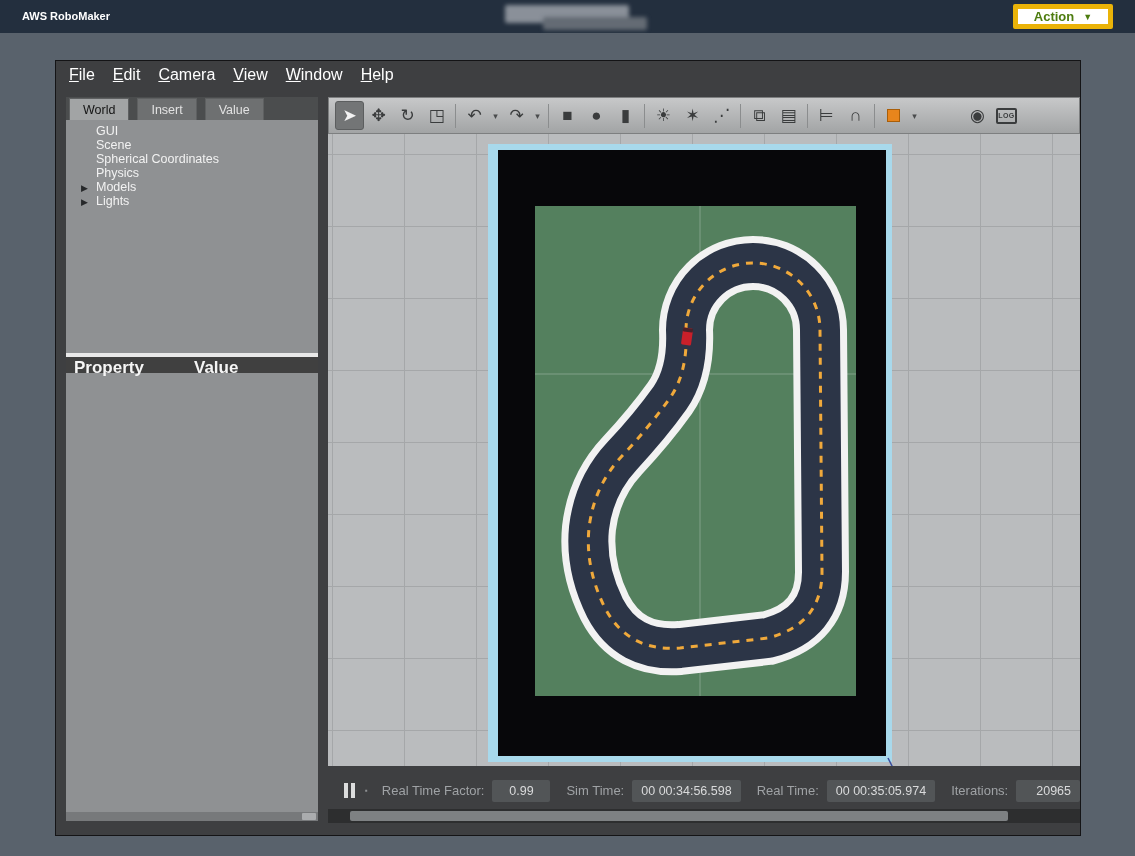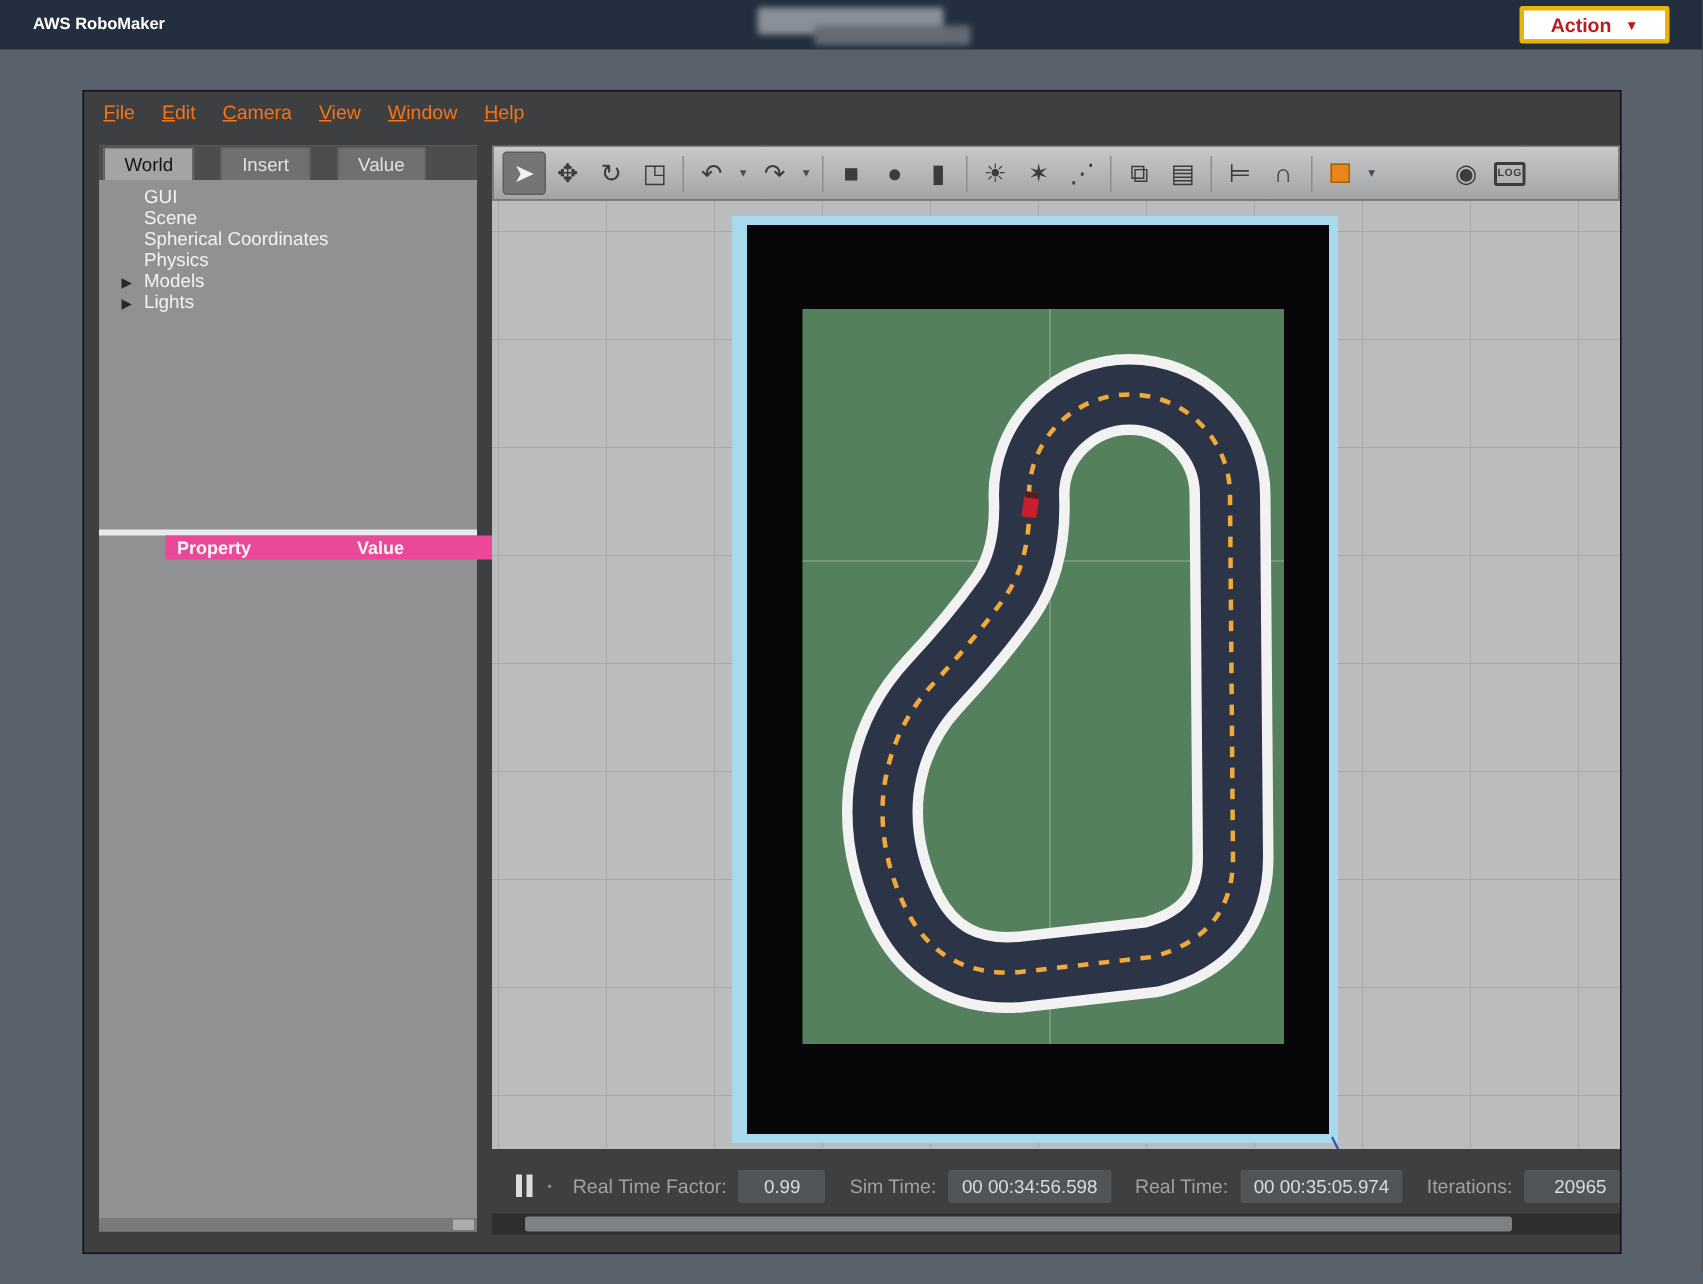--- a/index.html
+++ b/index.html
@@ -4,40 +4,40 @@
 <style>
   * { margin:0; padding:0; box-sizing:border-box; }
   html,body { width:1135px; height:856px; overflow:hidden; }
   body { font-family:"Liberation Sans","DejaVu Sans",sans-serif; background:#59626c; position:relative; }
 
   
   .topbar { position:absolute; left:0; top:0; width:1135px; height:33px; background:#232f3e; z-index:50; }
   .brand { position:absolute; left:22px; top:0; line-height:33px; color:#ffffff; font-size:11px; font-weight:bold; }
   .redact1 { position:absolute; left:505px; top:5px; width:124px; height:18px; background:#8a9099; border-radius:2px; filter:blur(2px); }
   .redact2 { position:absolute; left:543px; top:17px; width:104px; height:13px; background:#646b74; border-radius:2px; filter:blur(2px); }
-  .action-btn { position:absolute; right:22px; top:4px; height:25px; width:100px; background:#ffffff; border:3px solid #eab308; border-radius:2px; display:flex; align-items:center; justify-content:center; gap:9px; color:#b91c1c; font-size:13px; font-weight:bold; cursor:pointer; }
+  .action-btn { position:absolute; right:22px; top:4px; height:25px; width:100px; background:#ffffff; border:5px solid #eab308; border-radius:2px; display:flex; align-items:center; justify-content:center; gap:9px; color:#4d7c0f; font-size:13px; font-weight:bold; cursor:pointer; }
   .action-btn .caret { font-size:9px; }
 
   
   .gz { position:absolute; left:55px; top:60px; width:1026px; height:776px; background:#3e3f41; border:1px solid #141416; }
 
   .menubar { position:absolute; left:4px; top:0; height:27px; display:flex; align-items:center; }
-  .menu-item { display:inline-block; padding:4px 9px; color:#f97316; font-size:13px; cursor:default; }
+  .menu-item { display:inline-block; padding:4px 9px; color:#ffffff; font-size:16px; cursor:default; }
   .menu-item::first-letter { text-decoration:underline; }
 
   
   .sidebar { position:absolute; left:10px; top:36px; width:252px; height:724px; background:#8f9193; }
-  .tabstrip { position:absolute; left:0; top:0; width:252px; height:23px; background:#4b4d4e; display:flex; align-items:flex-end; padding-left:3px; gap:18px; }
+  .tabstrip { position:absolute; left:0; top:0; width:252px; height:23px; background:#4b4d4e; display:flex; align-items:flex-end; padding-left:3px; gap:8px; }
   .tab { padding:4px 13px 3px 13px; font-size:12.5px; border:1px solid #5e6061; border-bottom:none; background:#6e7071; color:#e2e2e2; cursor:pointer; }
   .tab.active { background:#a2a4a5; color:#141414; }
   .tree { position:absolute; left:0; top:27px; width:298px; }
   .tree-item { position:relative; height:14px; line-height:14px; font-size:12.5px; color:#f2f2f2; padding-left:30px; cursor:default; }
   .tree-item .tri { position:absolute; left:15px; top:1px; font-size:9px; color:#26282a; }
   .splitter { position:absolute; left:0; top:256px; width:252px; height:4px; background:#e9e9e9; }
-  .prop-header { position:absolute; left:0; top:260px; width:252px; height:16px; background:#ec4899; color:#f5f5f5; font-size:12px; font-weight:bold;margin-left:44px; }
+  .prop-header { position:absolute; left:0; top:260px; width:252px; height:16px; background:#404040; color:#f5f5f5; font-size:17px; font-weight:bold; }
   .prop-header .ph1 { position:absolute; left:8px; top:1px; }
   .prop-header .ph2 { position:absolute; left:128px; top:1px; }
   .side-scroll { position:absolute; left:0; bottom:0; width:252px; height:9px; background:#77797b; }
   .side-scroll .thumb { position:absolute; right:2px; top:1px; width:14px; height:7px; background:#aaacae; border-radius:1px; }
 
   
   .toolbar { position:absolute; left:272px; top:36px; width:752px; height:37px; background:linear-gradient(#c7c8c9,#a2a4a5); border:1px solid #7d7f80; display:flex; align-items:center; padding:0 6px; }
   .tbtn { width:29px; height:29px; border-radius:3px; display:flex; align-items:center; justify-content:center; color:#3a3c3d; font-size:17px; cursor:pointer; flex:0 0 auto; }
   .tbtn.small { width:13px; font-size:9px; color:#4a4c4d; }
   .tbtn.active { background:#737576; border:1px solid #5c5e5f; color:#f3f3f3; }

